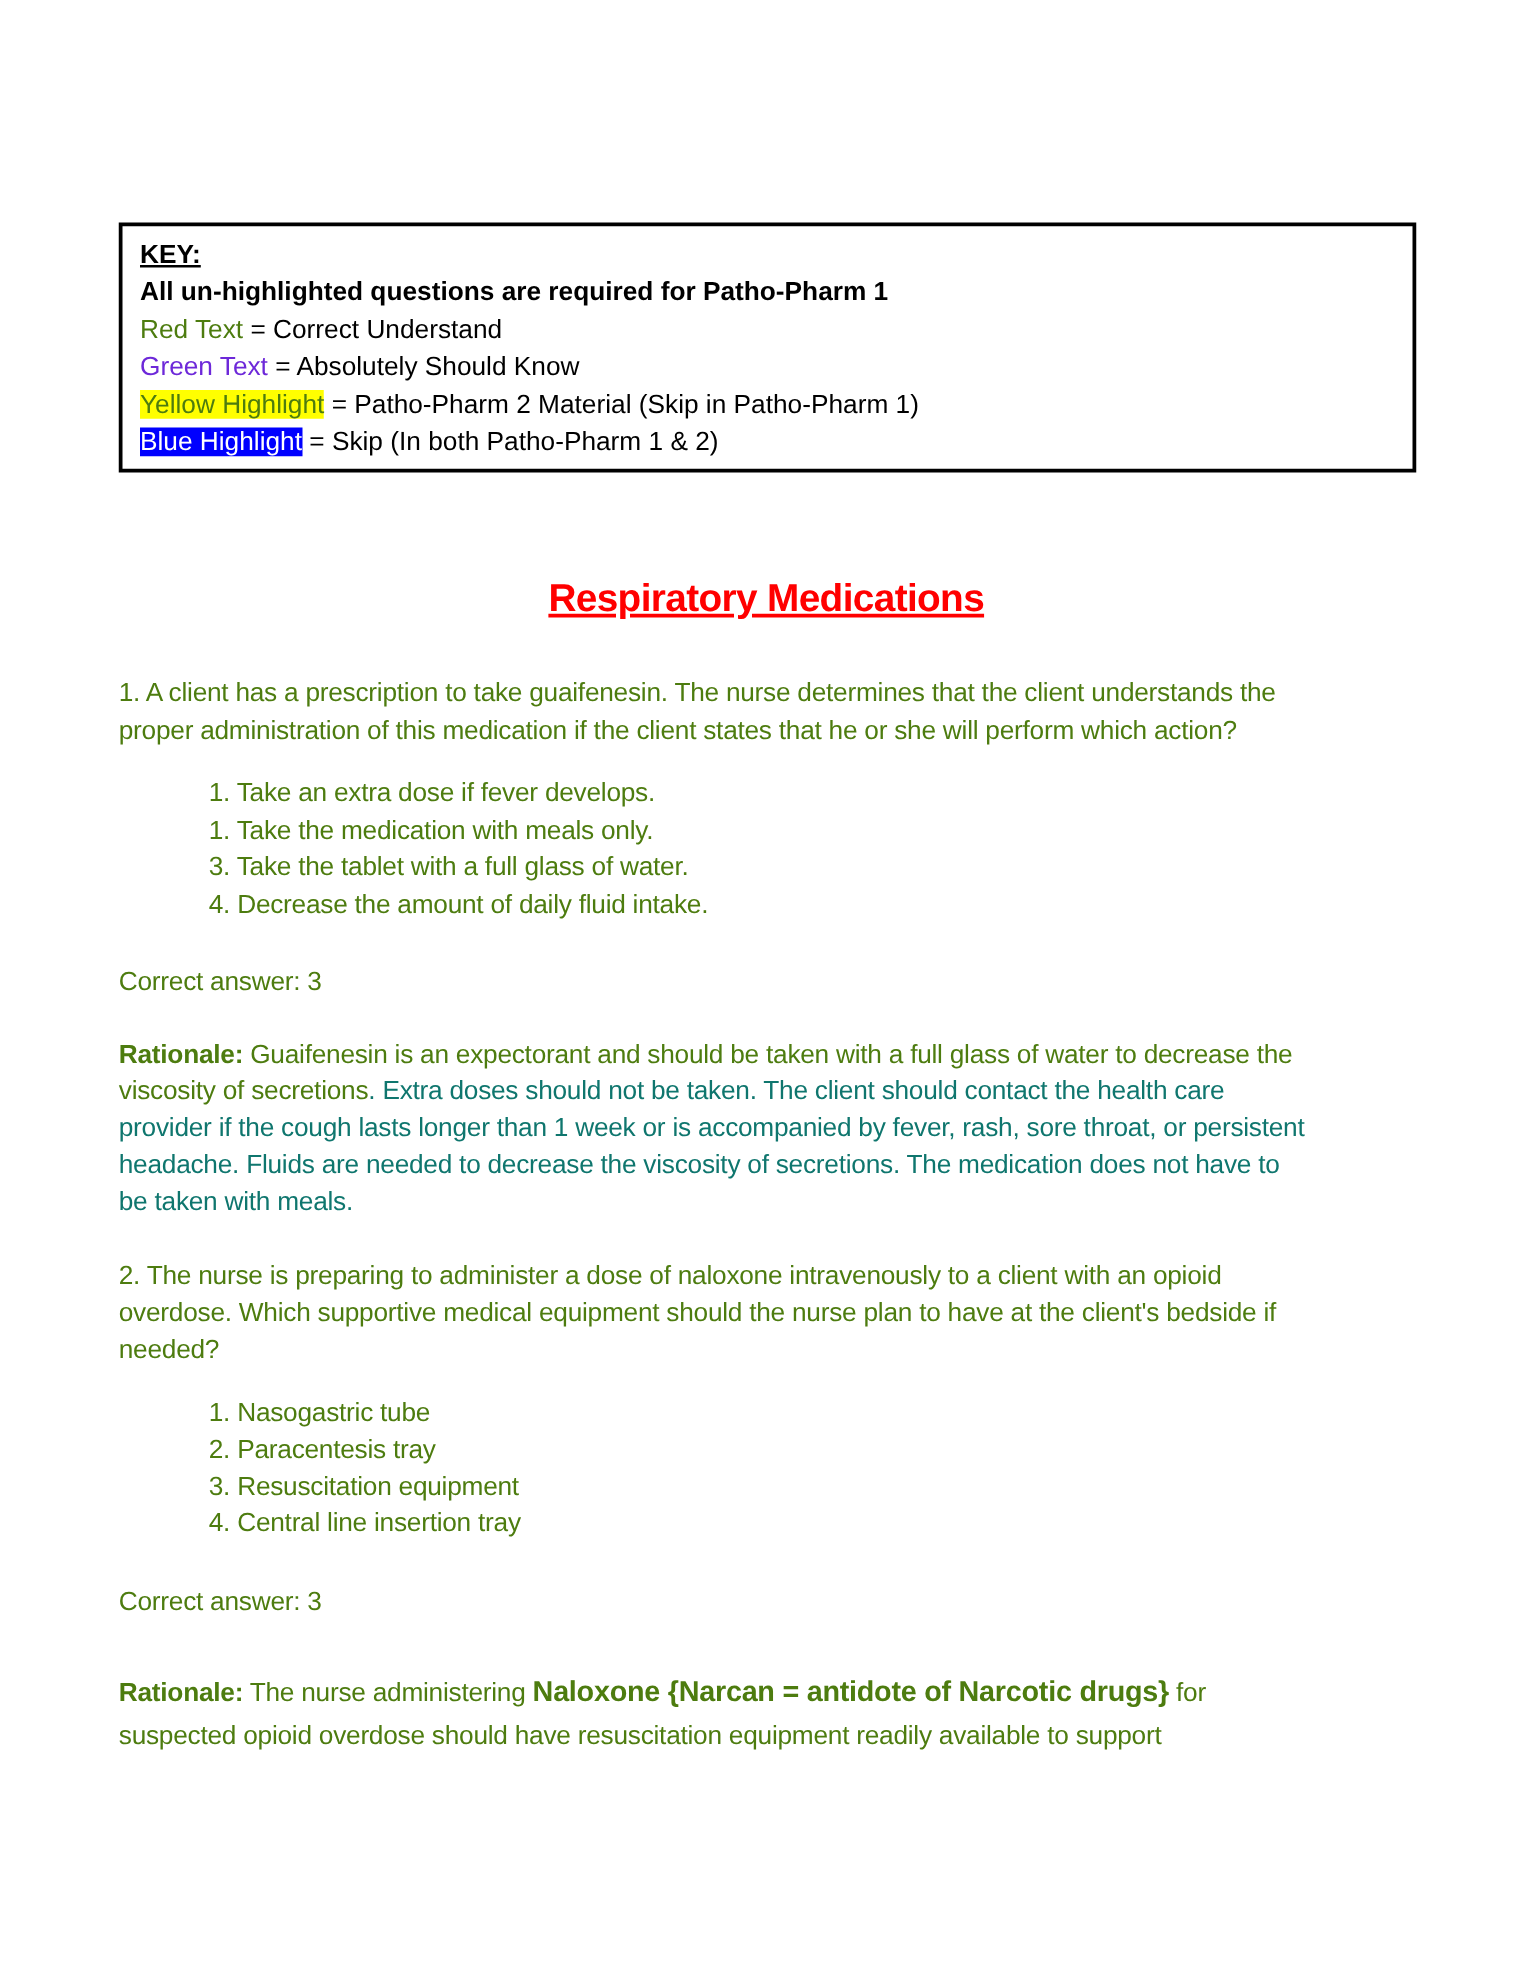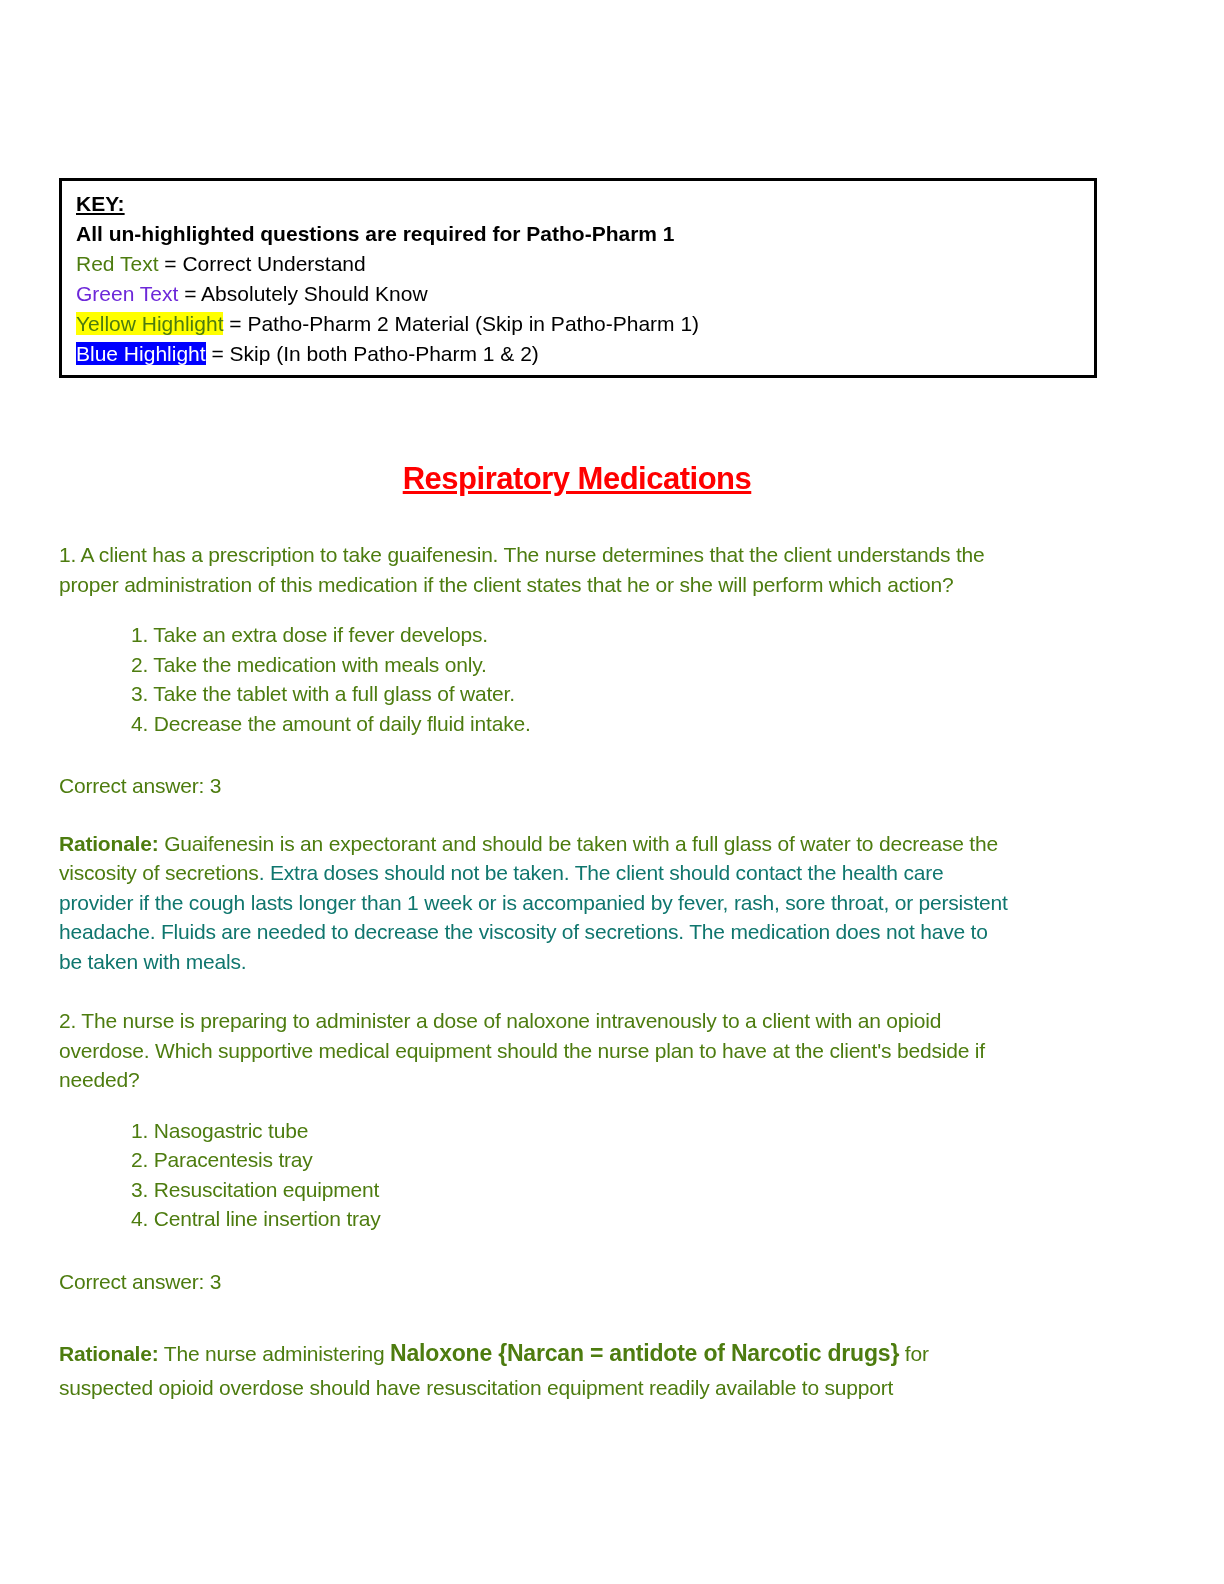--- a/index.html
+++ b/index.html
@@ -12,21 +12,21 @@
     color: #000000;
   }
   .page {
     position: relative;
     width: 1224px;
     height: 1584px;
     background: #ffffff;
     overflow: hidden;
   }
   .content {
-    padding-left: 59px;
+    padding-left: 95px;
     padding-right: 45px;
   }
 
   
   .key-box {
     margin-top: 178px;
     width: 1038px;
     border: 3px solid #000000;
     padding: 8px 14px 6px 14px;
     font-size: 21px;
@@ -90,21 +90,21 @@
       <div><span class="hl-yellow">Yellow Highlight</span><span> = Patho-Pharm 2 Material (Skip in Patho-Pharm 1)</span></div>
       <div><span class="hl-blue">Blue Highlight</span><span> = Skip (In both Patho-Pharm 1 &amp; 2)</span></div>
     </div>
 
     <h1 class="doc-title">Respiratory Medications</h1>
 
     <p class="para body-text red q-para">1. A client has a prescription to take guaifenesin. The nurse determines that the client understands the proper administration of this medication if the client states that he or she will perform which action?</p>
 
     <div class="options body-text red">
       <div class="option-line">1. Take an extra dose if fever develops.</div>
-      <div class="option-line">2. Take the medication with meals only.</div>
+      <div class="option-line">1. Take the medication with meals only.</div>
       <div class="option-line">3. Take the tablet with a full glass of water.</div>
       <div class="option-line">4. Decrease the amount of daily fluid intake.</div>
     </div>
 
     <div class="correct body-text red">Correct answer: 3</div>
 
     <p class="para body-text rationale"><span class="red bold">Rationale:</span><span class="red"> Guaifenesin is an expectorant and should be taken with a full glass of water to decrease the viscosity of secretions</span><span class="black">. Extra doses should not be taken. The client should contact the health care provider if the cough lasts longer than 1 week or is accompanied by fever, rash, sore throat, or persistent headache. Fluids are needed to decrease the viscosity of secretions. The medication does not have to be taken with meals.</span></p>
 
     <p class="para body-text red q-para">2. The nurse is preparing to administer a dose of naloxone intravenously to a client with an opioid overdose. Which supportive medical equipment should the nurse plan to have at the client's bedside if needed?</p>
 

